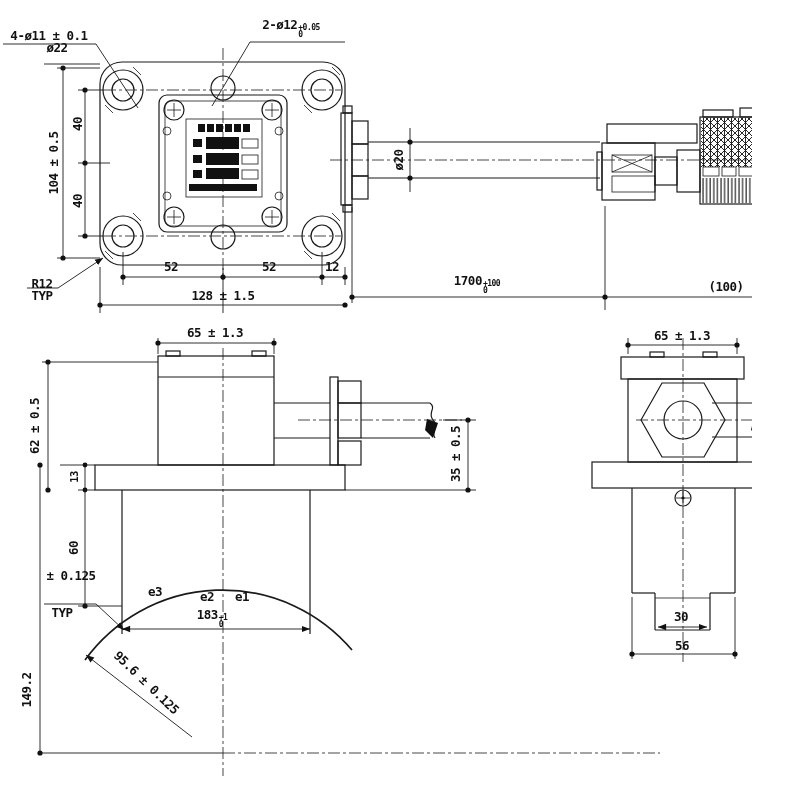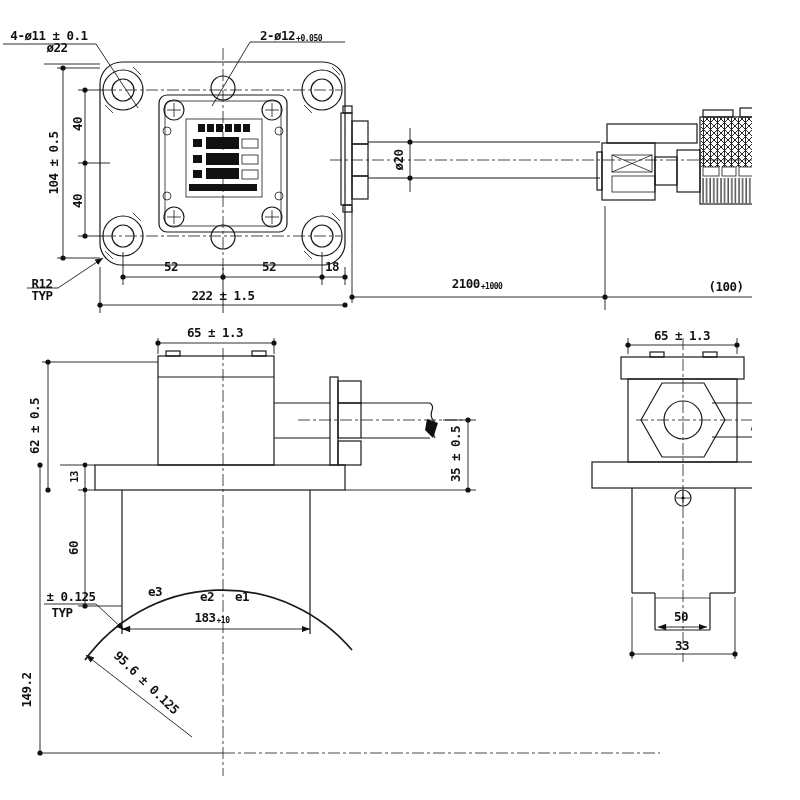--- a/index.html
+++ b/index.html
@@ -10,21 +10,21 @@
   .o{fill:none;stroke:#1a1a1a;stroke-width:1.2}
   .b{fill:none;stroke:#1a1a1a;stroke-width:1.7}
   .t{fill:none;stroke:#1a1a1a;stroke-width:.8}
   .d{fill:none;stroke:#1a1a1a;stroke-width:.9}
   .cl{fill:none;stroke:#1a1a1a;stroke-width:.8;stroke-dasharray:12 3 3 3}
   .f{fill:#111;stroke:none}
   .lbl{position:absolute;white-space:nowrap;font-size:12.5px;font-weight:bold;letter-spacing:-.5px;line-height:1;transform:translate(-50%,-50%)}
   .r90{transform:translate(-50%,-50%) rotate(-90deg)}
   .r44{transform:translate(-50%,-50%) rotate(44deg)}
   .sm{font-size:10.5px}
-  .tol{display:inline-flex;flex-direction:row;align-items:flex-start;font-size:8px;font-weight:bold;line-height:7px;margin-left:1px;vertical-align:-1px}
+  .tol{display:inline-flex;flex-direction:column;align-items:flex-start;font-size:8px;font-weight:bold;line-height:7px;margin-left:1px;vertical-align:-1px}
 </style>
 </head>
 <body>
 
 <div class="canvas">
 
 <svg width="800" height="800" viewBox="0 0 800 800">
   <defs>
     <pattern id="hatch" width="5" height="5" patternUnits="userSpaceOnUse" patternTransform="rotate(45)">
       <line x1="1" y1="0" x2="1" y2="5" stroke="#111" stroke-width="1.1"></line>
@@ -299,55 +299,55 @@
     <line x1="632" y1="597" x2="632" y2="659" class="d"></line>
         <line x1="735" y1="597" x2="735" y2="659" class="d"></line>
     <line x1="632" y1="654" x2="735" y2="654" class="d"></line>
     <circle cx="632" cy="654" r="2.6" class="f"></circle>
         <circle cx="735" cy="654" r="2.6" class="f"></circle>
   </g>
 </svg>
 
 <span class="lbl" style="left:49px;top:36px">4-ø11 ± 0.1</span>
 <span class="lbl" style="left:57px;top:48px">ø22</span>
-<span class="lbl" style="left:291px;top:36px"><span>2-ø12</span><span class="tol">
+<span class="lbl" style="left:291px;top:28px"><span>2-ø12</span><span class="tol">
         <span>+0.05</span>
         <span>0</span>
       </span></span>
 <span class="lbl r90" style="left:54px;top:163px">104 ± 0.5</span>
 <span class="lbl r90" style="left:78px;top:124px">40</span>
 <span class="lbl r90" style="left:78px;top:201px">40</span>
 <span class="lbl" style="left:42px;top:284px">R12</span>
 <span class="lbl" style="left:42px;top:296px">TYP</span>
 <span class="lbl" style="left:171px;top:267px">52</span>
 <span class="lbl" style="left:269px;top:267px">52</span>
-<span class="lbl" style="left:332px;top:267px">18</span>
-<span class="lbl" style="left:223px;top:296px">222 ± 1.5</span>
+<span class="lbl" style="left:332px;top:267px">12</span>
+<span class="lbl" style="left:223px;top:296px">128 ± 1.5</span>
 
 <span class="lbl r90" style="left:399px;top:160px">ø20</span>
-<span class="lbl" style="left:477px;top:284px"><span>2100</span><span class="tol">
+<span class="lbl" style="left:477px;top:284px"><span>1700</span><span class="tol">
         <span>+100</span>
         <span>0</span>
       </span></span>
 <span class="lbl" style="left:726px;top:287px">(100)</span>
 
 <span class="lbl" style="left:215px;top:333px">65 ± 1.3</span>
 <span class="lbl r90" style="left:35px;top:426px">62 ± 0.5</span>
 <span class="lbl r90 sm" style="left:74px;top:477px">13</span>
 <span class="lbl r90" style="left:74px;top:548px">60</span>
 <span class="lbl r90" style="left:456px;top:454px">35 ± 0.5</span>
 <span class="lbl r90" style="left:27px;top:690px">149.2</span>
-<span class="lbl" style="left:71px;top:597px">± 0.125</span>
+<span class="lbl" style="left:71px;top:576px">± 0.125</span>
 <span class="lbl" style="left:62px;top:613px">TYP</span>
 <span class="lbl" style="left:155px;top:592px">e3</span>
 <span class="lbl" style="left:207px;top:597px">e2</span>
 <span class="lbl" style="left:242px;top:597px">e1</span>
 <span class="lbl" style="left:212px;top:618px"><span>183</span><span class="tol">
         <span>+1</span>
         <span>0</span>
       </span></span>
 <span class="lbl r44" style="left:146px;top:683px">95.6 ± 0.125</span>
 
 <span class="lbl" style="left:682px;top:336px">65 ± 1.3</span>
-<span class="lbl" style="left:681px;top:617px">50</span>
-<span class="lbl" style="left:682px;top:646px">33</span>
+<span class="lbl" style="left:681px;top:617px">30</span>
+<span class="lbl" style="left:682px;top:646px">56</span>
 
 </div>
 
 </body></html>

